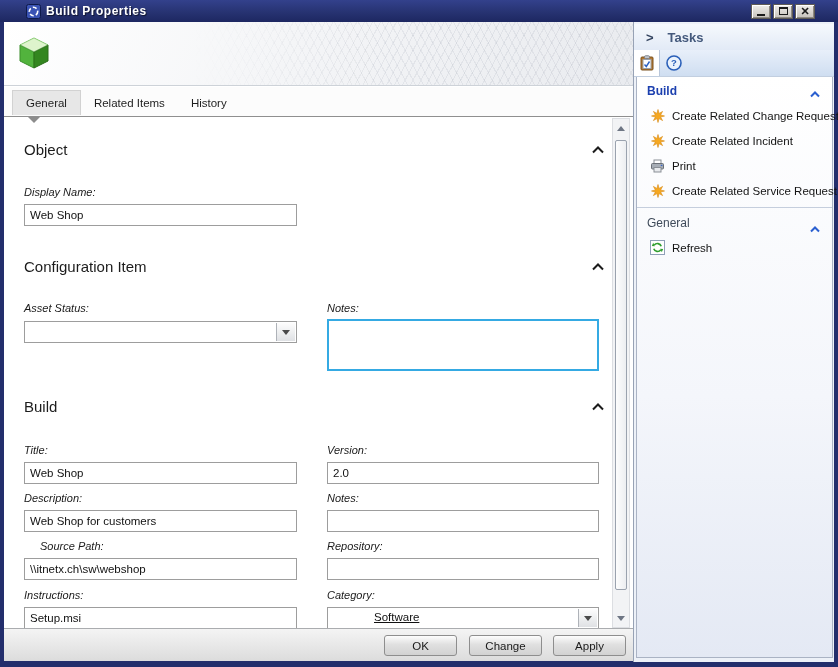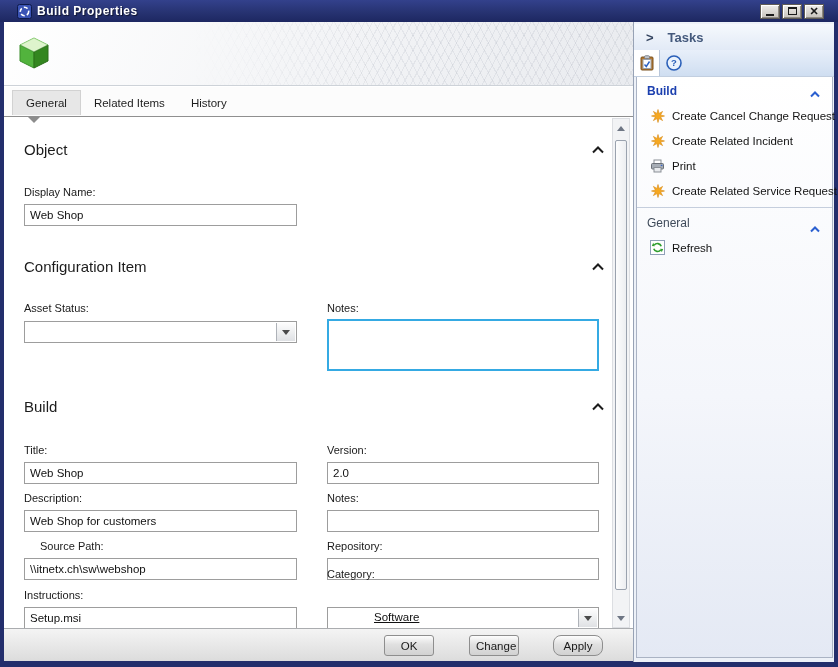--- a/index.html
+++ b/index.html
@@ -2,21 +2,21 @@
 <html><head>
 <meta charset="utf-8">
 <style>
   html,body{margin:0;padding:0;background:#9aa0a8;font-family:"Liberation Sans",sans-serif;}
   *{box-sizing:border-box;}
   .window{position:relative;width:838px;height:667px;background:#232e6c;overflow:hidden;}
 
   
   .titlebar{position:absolute;left:0;top:0;width:838px;height:22px;
     background:linear-gradient(#33418c 0%,#273372 55%,#1d2761 100%);
-    display:flex;align-items:center;padding:0 14px;}
+    display:flex;align-items:center;padding:0 23px;}
   .app-icon{width:15px;height:15px;margin:0 5px 0 3px;flex:none;}
   .title-text{color:#fff;font-weight:bold;font-size:12px;letter-spacing:.5px;
     text-shadow:1px 1px 1px rgba(0,0,0,.6);}
   .win-controls{margin-left:auto;display:flex;gap:2px;}
   .winbtn{width:20px;height:15px;background:linear-gradient(#efedea,#c6c2bb);
     border:1px solid #5f5b55;box-shadow:inset 1px 1px 0 #fff,inset -1px -1px 0 #8d8982;
     display:flex;align-items:center;justify-content:center;position:relative;}
   .glyph-min{width:8px;height:2px;background:#1b1b1b;margin-top:7px;}
   .glyph-max{width:9px;height:8px;border:1px solid #1b1b1b;border-top:2px solid #1b1b1b;}
   .glyph-close{font-size:11px;font-weight:bold;color:#1b1b1b;line-height:1;}
@@ -39,21 +39,21 @@
     border-bottom:1px solid #8f8f8f;display:flex;align-items:center;}
   .tab{font-size:11.5px;color:#1e1e1e;padding:6px 13px;margin-top:2px;}
   .tab.active{background:#e7e7e7;border:1px solid #d2d2d2;border-bottom:none;margin-left:8px;}
   .tab-notch{position:absolute;left:24px;top:95px;width:0;height:0;z-index:5;
     border-left:6px solid transparent;border-right:6px solid transparent;border-top:6px solid #8c8c8c;}
 
   .formarea{position:absolute;left:0;top:96px;width:608px;height:510px;background:#fff;}
   .sec-hdr{position:absolute;font-size:15px;color:#1c1c1c;}
   .sec-chevron{position:absolute;left:588px;width:12px;height:8px;cursor:pointer;}
   .sec-chevron svg{display:block;}
-  .flabel{position:absolute;font-size:11px;color:#1a1a1a;}
+  .flabel{position:absolute;font-size:11px;color:#1a1a1a;font-style:italic;}
   .finput{position:absolute;height:22px;border:1px solid #9d9d9d;background:#fff;
     font-family:"Liberation Sans",sans-serif;font-size:11.5px;color:#111;padding:0 5px;outline:none;}
   .ftextarea{position:absolute;border:2px solid #35aae3;background:#fff;resize:none;outline:none;
     font-family:"Liberation Sans",sans-serif;font-size:11.5px;padding:2px 4px;}
   .combo{position:absolute;height:22px;border:1px solid #9d9d9d;background:#fff;}
   .combo-value{position:absolute;left:5px;top:3px;font-size:11.5px;color:#111;}
   .combo-value.link{text-decoration:underline;margin-left:41px;}
   .combo-btn{position:absolute;top:1px;right:1px;bottom:1px;width:19px;
     background:linear-gradient(#fdfdfd,#dfe1e4);border-left:1px solid #aeb2b8;
     display:flex;align-items:center;justify-content:center;cursor:pointer;}
@@ -65,21 +65,21 @@
     border:1px solid #dcdee2;}
   .sb-btn{position:absolute;left:1px;width:14px;height:16px;display:flex;align-items:center;justify-content:center;}
   .sb-up{top:1px;} .sb-down{bottom:1px;}
   .tri-up{width:0;height:0;border-left:4px solid transparent;border-right:4px solid transparent;border-bottom:5px solid #6e7684;}
   .tri-down{width:0;height:0;border-left:4px solid transparent;border-right:4px solid transparent;border-top:5px solid #6e7684;}
   .sb-thumb{position:absolute;left:2px;top:21px;width:12px;height:450px;
     background:linear-gradient(to right,#fdfdfd,#eceef1);border:1px solid #9aa2ae;border-radius:2px;}
 
   .buttonbar{position:absolute;left:0;top:606px;width:100%;height:33px;
     background:linear-gradient(#f4f4f4,#dcdcdc);border-top:1px solid #aaacaf;}
-  .btn{position:absolute;top:6px;width:50px;height:21px;font-family:"Liberation Sans",sans-serif;
+  .btn{position:absolute;top:6px;width:73px;height:21px;font-family:"Liberation Sans",sans-serif;
     font-size:11.5px;color:#1a1a1a;background:linear-gradient(#fdfdfd,#e0e0e0 45%,#d2d2d2);
     border:1px solid #8e8e8e;border-radius:3px;cursor:pointer;}
 
   
   .sidebar{position:absolute;left:633px;top:22px;width:201px;height:640px;
     background:#edf1f8;border-left:1px solid #97a2b5;}
   .tasks-header{position:absolute;left:0;top:2px;width:100%;height:26px;
     background:linear-gradient(#f6f9fd,#e2eaf6);display:flex;align-items:center;}
   .tasks-expander{color:#33435f;font-weight:bold;font-size:13px;margin:0 0 0 12px;cursor:pointer;}
   .tasks-title{color:#44597c;font-weight:bold;font-size:13px;margin-left:14px;}
@@ -186,21 +186,21 @@
       <div class="flabel" style="left:323px;top:374px;">Notes:</div>
       <input class="finput" style="left: 323px; top: 392px; width: 272px;" value="">
 
       <div class="flabel" style="left:36px;top:422px;">Source Path:</div>
       <input class="finput" style="left: 20px; top: 440px; width: 273px;" value="\\itnetx.ch\sw\webshop">
       <div class="flabel" style="left:323px;top:422px;">Repository:</div>
       <input class="finput" style="left: 323px; top: 440px; width: 272px;" value="">
 
       <div class="flabel" style="left:20px;top:471px;">Instructions:</div>
       <input class="finput" style="left: 20px; top: 489px; width: 273px;" value="Setup.msi">
-      <div class="flabel" style="left:323px;top:450px;text-align:right;">Category:</div>
+      <div class="flabel" style="left:323px;top:471px;text-align:right;">Category:</div>
       <div class="combo" style="left:323px;top:489px;width:272px;">
         <div class="combo-value link">Software</div>
         <div class="combo-btn">
             <div class="combo-arrow"></div>
           </div>
       </div>
     </div>
 
     <div class="vscroll">
       <div class="sb-btn sb-up">
@@ -208,21 +208,21 @@
         </div>
       <div class="sb-thumb"></div>
       <div class="sb-btn sb-down">
           <div class="tri-down"></div>
         </div>
     </div>
 
     <div class="buttonbar">
       <button class="btn" style="left:380px;">OK</button>
       <button class="btn" style="left:465px;">Change</button>
-      <button class="btn" style="left:549px;border-radius:8px;">Apply</button>
+      <button class="btn" style="left:549px;">Apply</button>
     </div>
   </div>
 
   <div class="sidebar">
     <div class="tasks-header">
       <span class="tasks-expander">&gt;</span>
       <span class="tasks-title">Tasks</span>
     </div>
     <div class="icon-strip">
       <div class="strip-tab selected">
@@ -250,21 +250,21 @@
             </svg>
         </span>
       </div>
 
       <div class="task-item">
         <span class="task-icon">
             <svg width="14" height="14" viewBox="0 0 14 14">
               <polygon points="13.5,7 9.59,8.07 11.6,11.6 8.07,9.59 7,13.5 5.93,9.59 2.4,11.6 4.41,8.07 0.5,7 4.41,5.93 2.4,2.4 5.93,4.41 7,0.5 8.07,4.41 11.6,2.4 9.59,5.93" fill="#f6a821" stroke="#d98a12" stroke-width="0.6"></polygon>
             </svg>
           </span>
-        <span class="task-label">Create Cancel Change Request</span>
+        <span class="task-label">Create Related Change Request</span>
       </div>
       <div class="task-item">
         <span class="task-icon">
             <svg width="14" height="14" viewBox="0 0 14 14">
               <polygon points="13.5,7 9.59,8.07 11.6,11.6 8.07,9.59 7,13.5 5.93,9.59 2.4,11.6 4.41,8.07 0.5,7 4.41,5.93 2.4,2.4 5.93,4.41 7,0.5 8.07,4.41 11.6,2.4 9.59,5.93" fill="#f6a821" stroke="#d98a12" stroke-width="0.6"></polygon>
             </svg>
           </span>
         <span class="task-label">Create Related Incident</span>
       </div>
       <div class="task-item">

